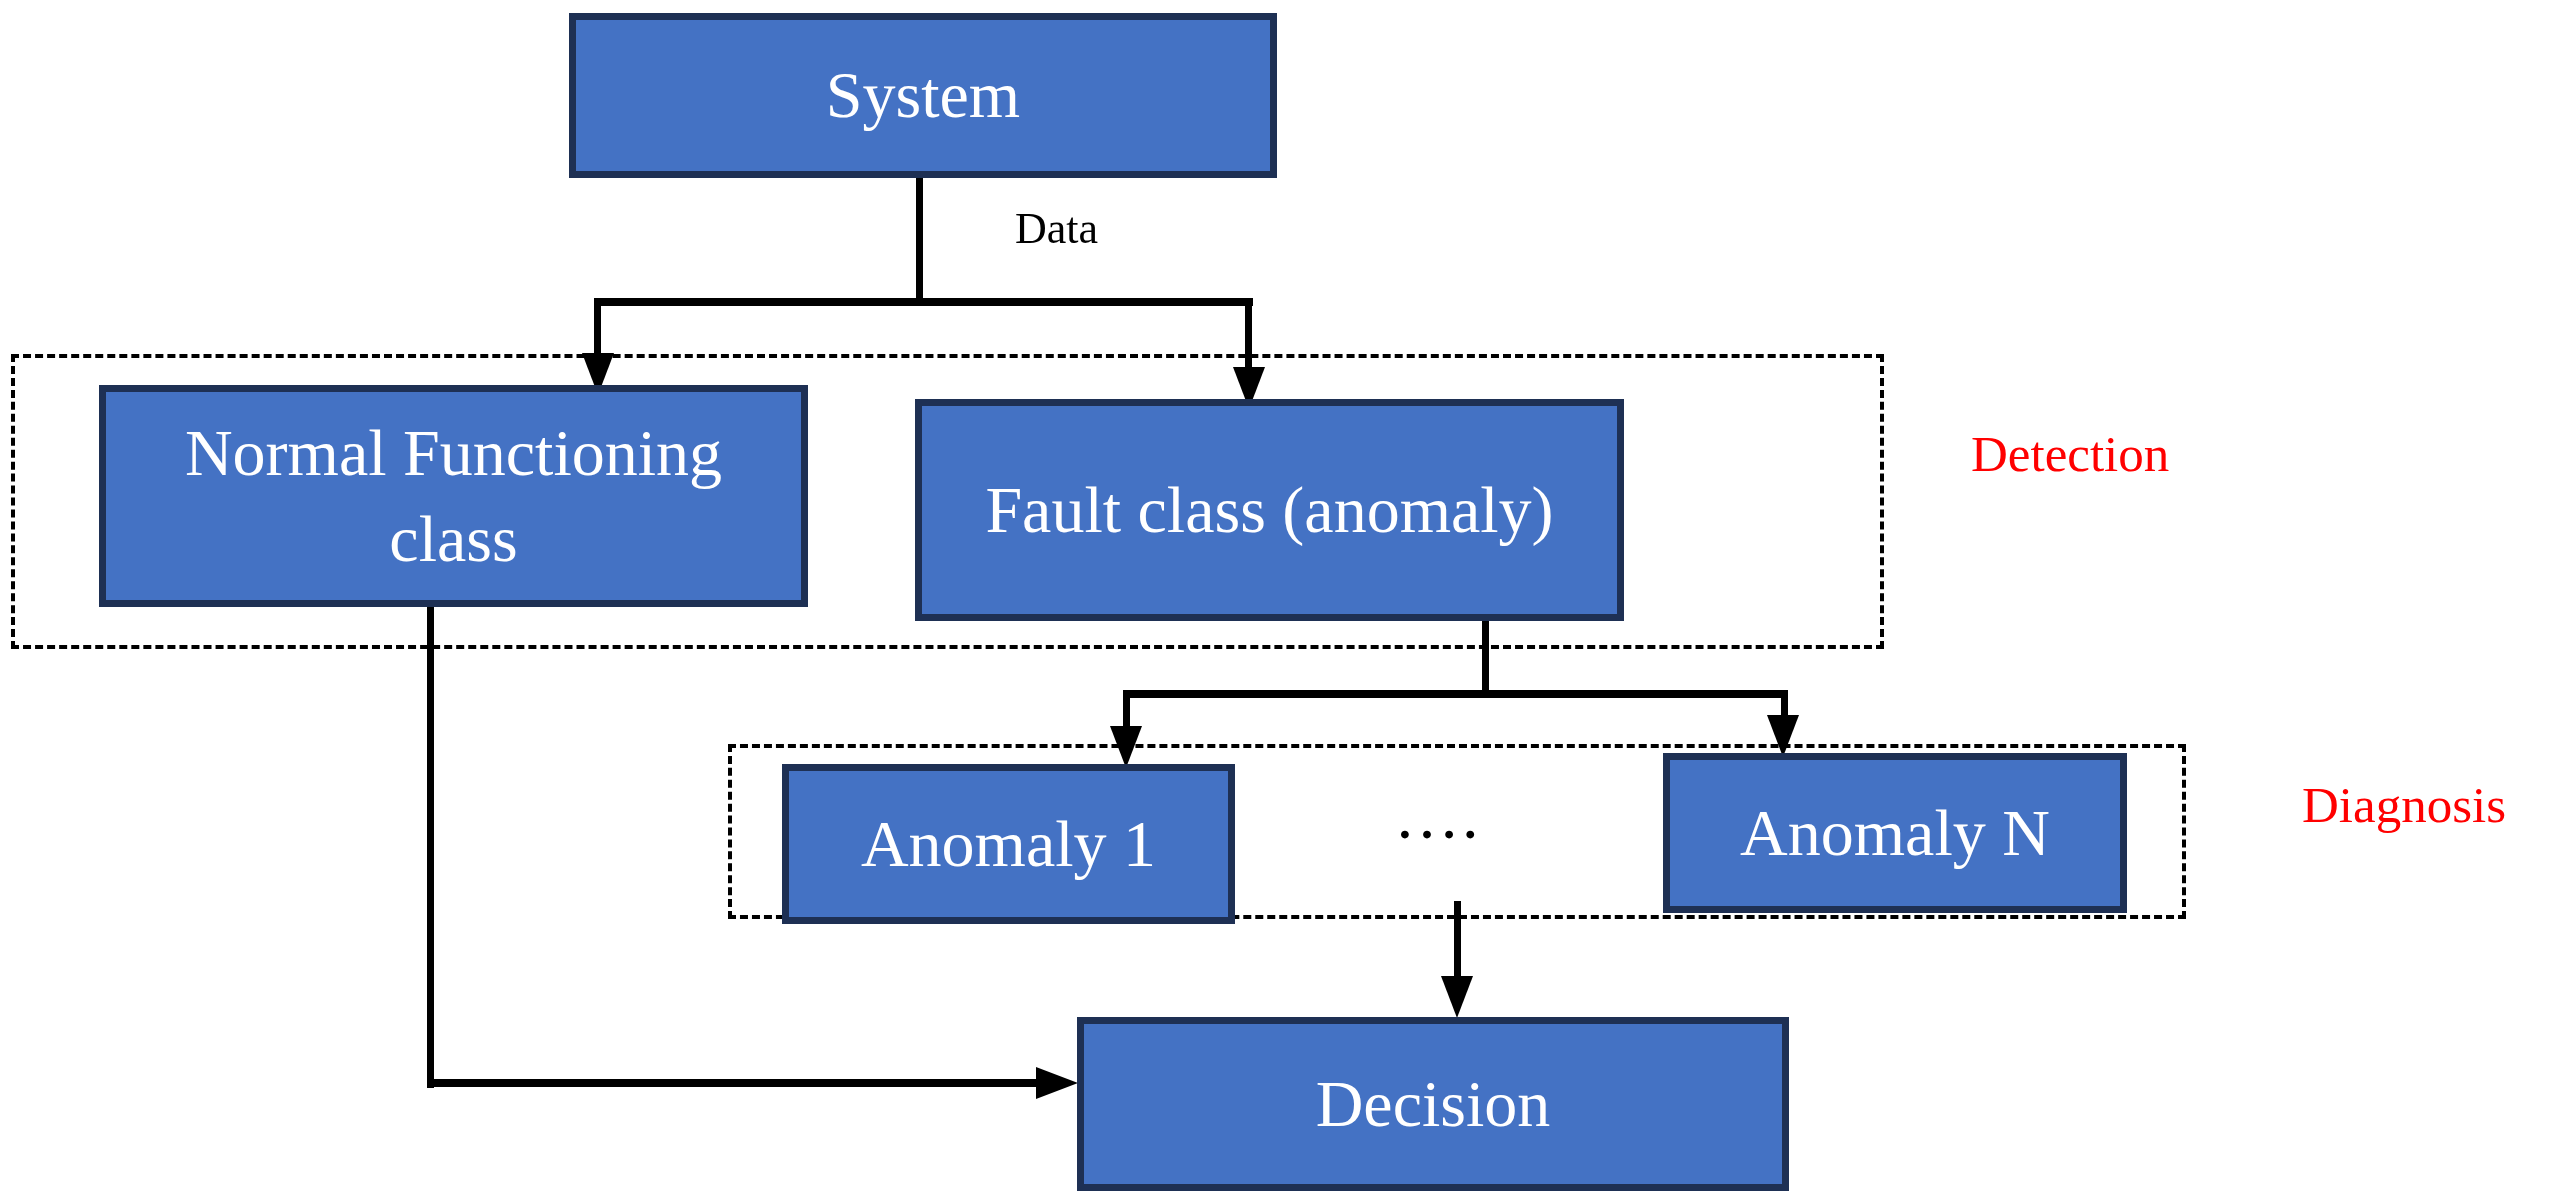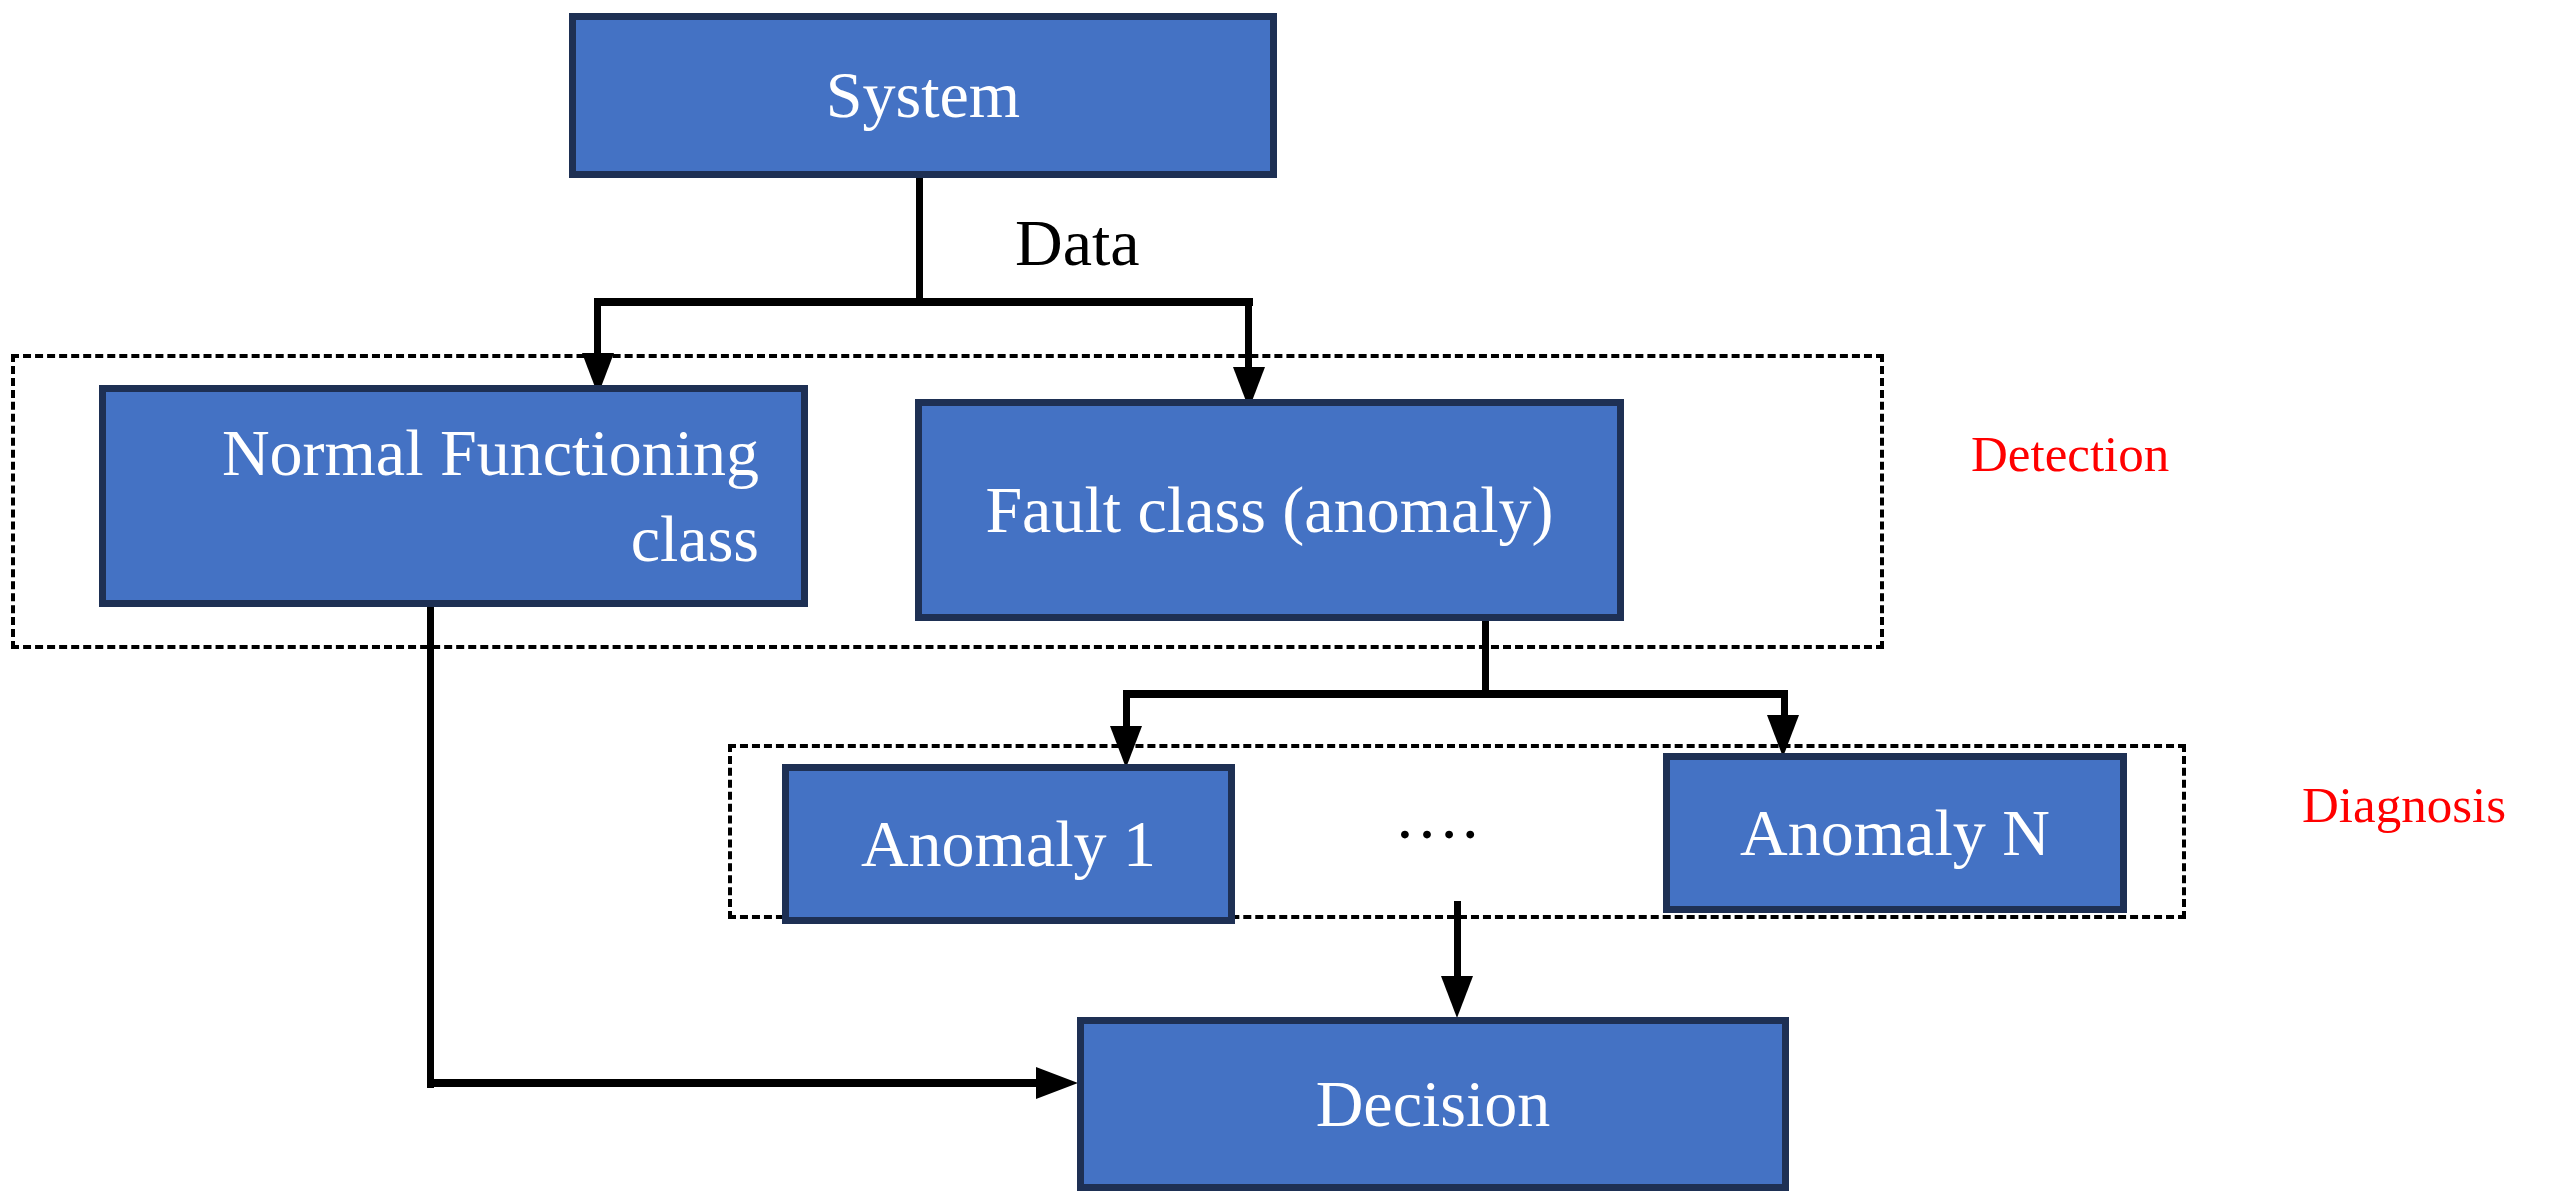--- a/index.html
+++ b/index.html
@@ -16,21 +16,21 @@
     overflow: hidden;
   }
   .node {
     position: absolute;
     box-sizing: border-box;
     background: var(--node-fill, #4472c4);
     border: 7.6px solid var(--node-border, #1e3054);
     display: flex;
     align-items: center;
     justify-content: center;
-    text-align: right;
+    text-align: center;
     color: var(--node-text, #ffffff);
     font-size: 66px;
     line-height: 1.3;
   }
   .node .label { display: inline-block; }
   .region {
     position: absolute;
     box-sizing: border-box;
     border: 4.2px dashed var(--region-border, #000000);
     background: transparent;
@@ -38,21 +38,21 @@
   .region-label {
     position: absolute;
     color: var(--region-label, #ff0000);
     font-size: 51px;
     line-height: 1.15;
     white-space: nowrap;
   }
   .edge-label {
     position: absolute;
     color: var(--edge-label-text, #000000);
-    font-size: 66px;
+    font-size: 44px;
     line-height: 1.2;
     white-space: nowrap;
   }
   .dots-label {
     position: absolute;
     color: var(--edge-label-text, #000000);
     font-size: 66px;
     line-height: 1;
     letter-spacing: 2.1px;
     white-space: nowrap;

